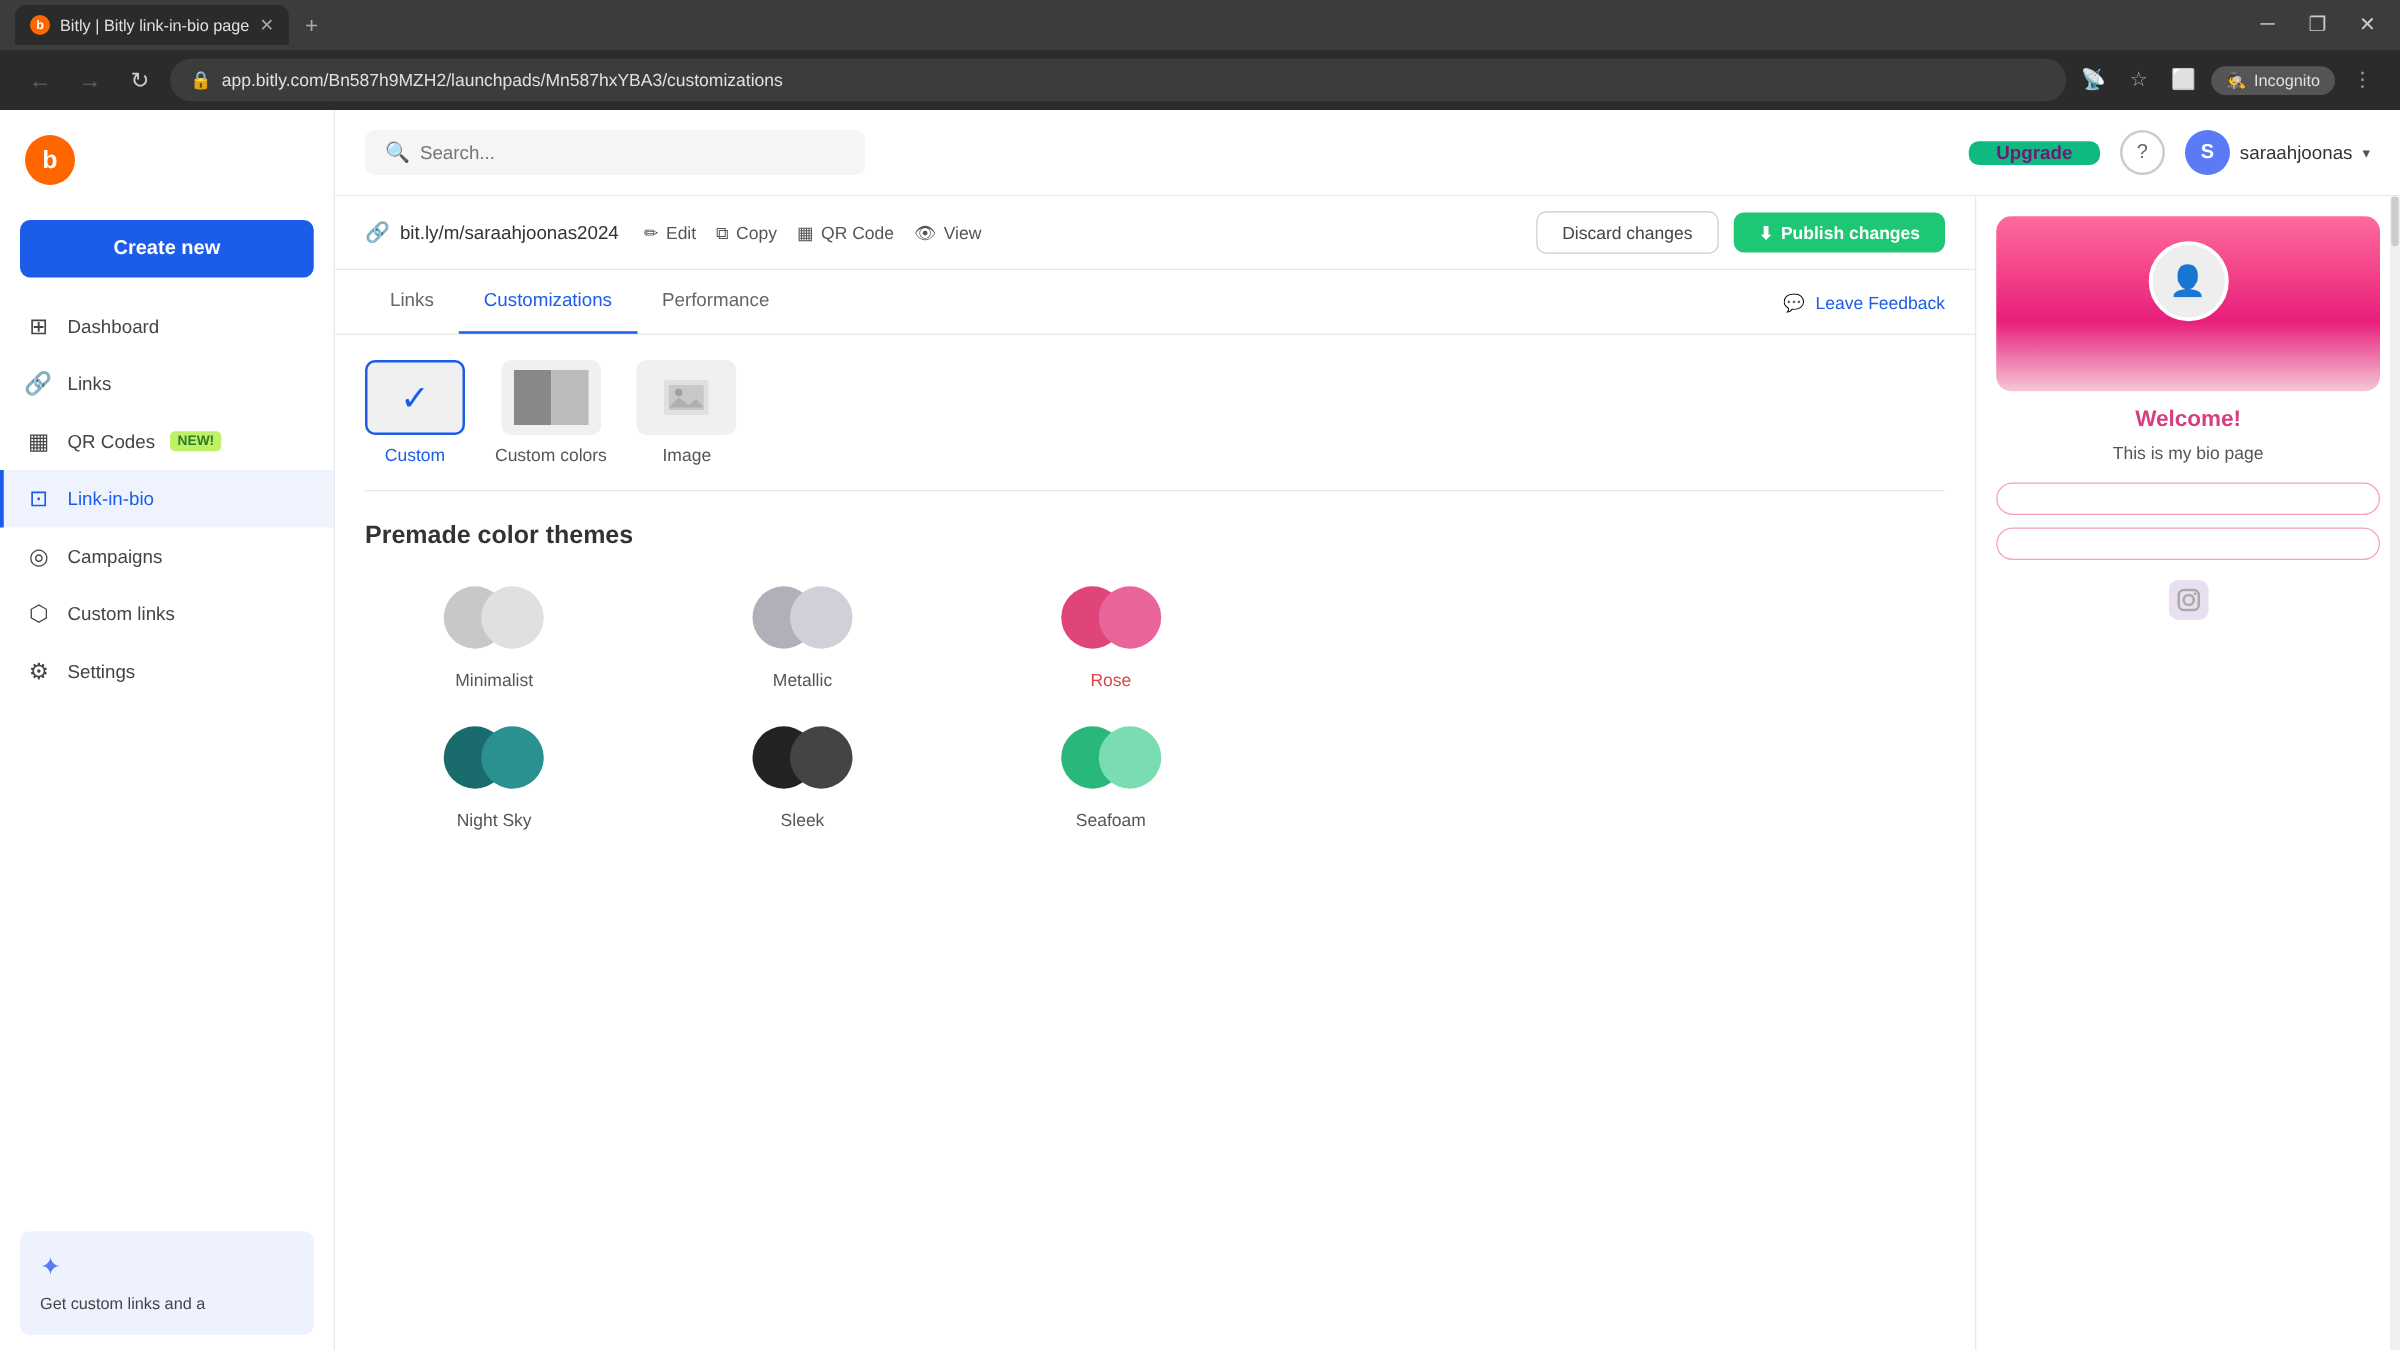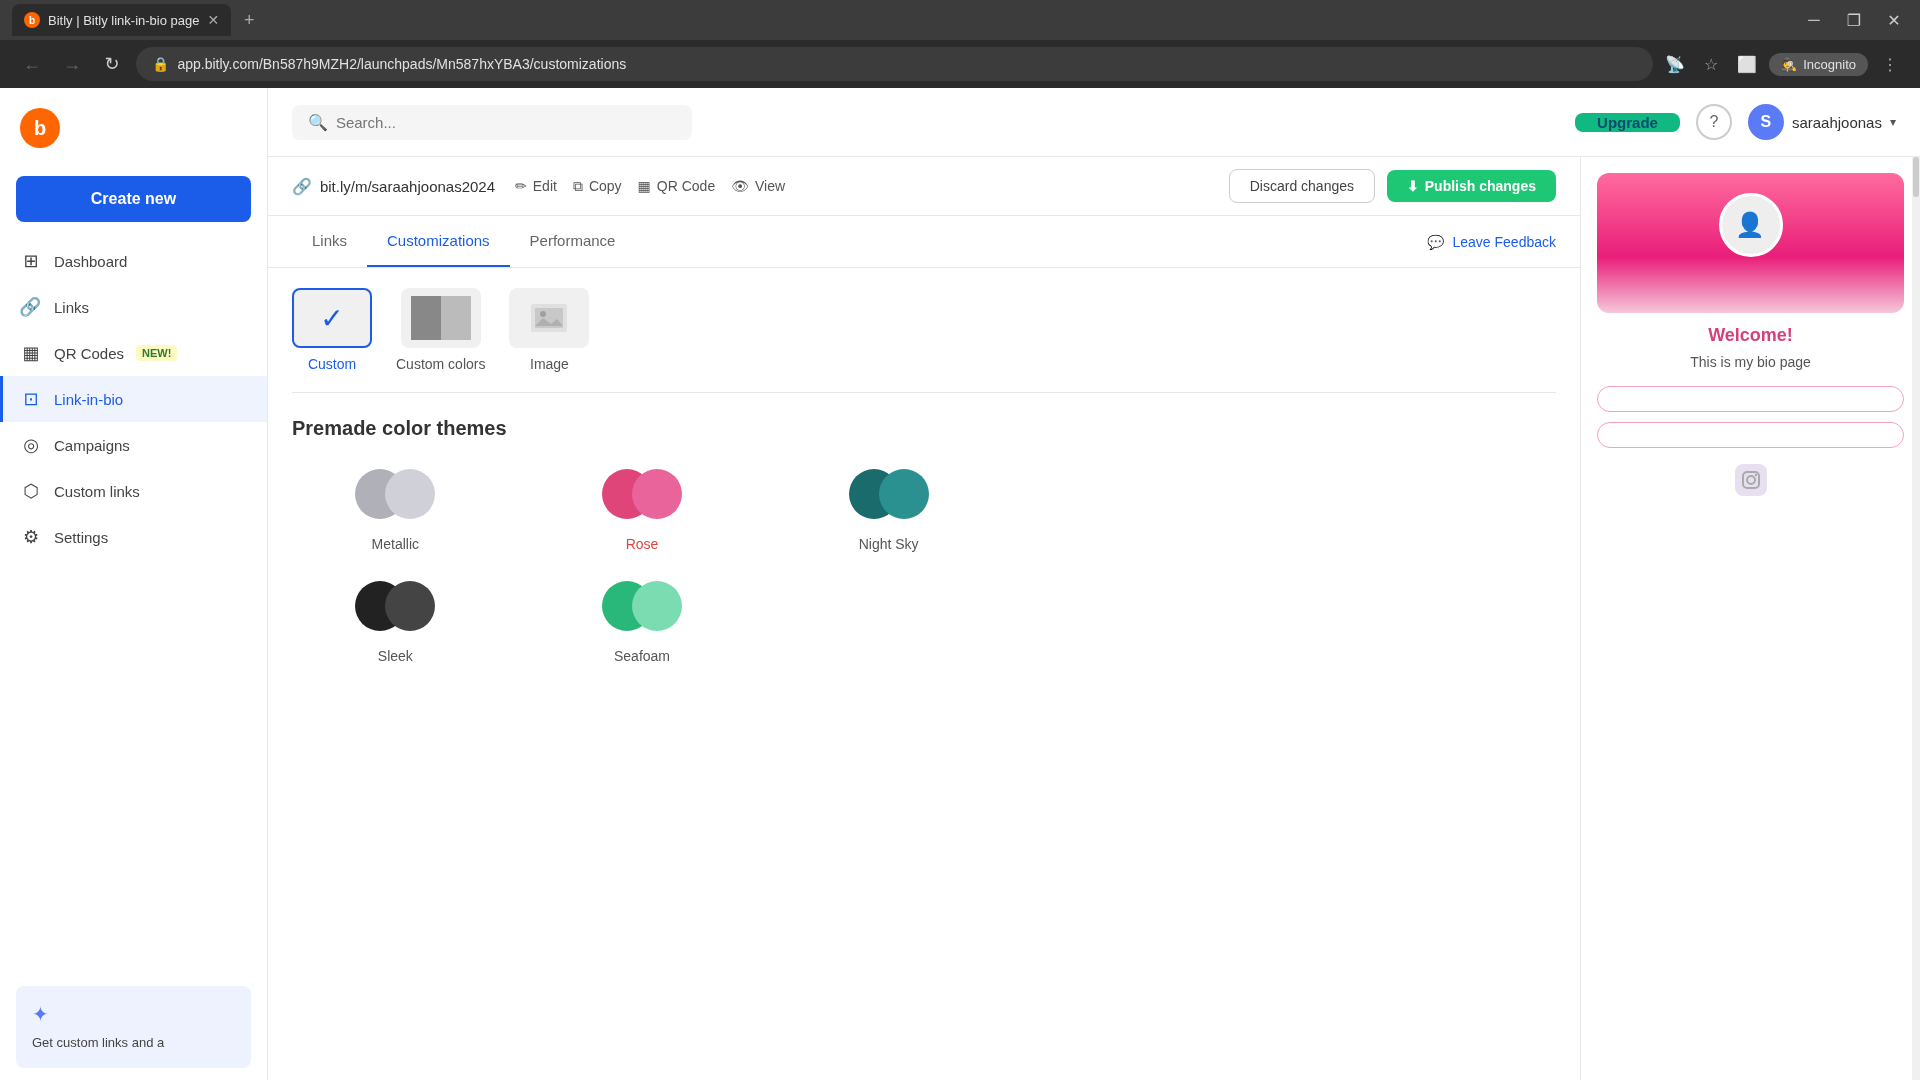--- a/index.html
+++ b/index.html
@@ -27,35 +27,35 @@
 
     
     .sidebar { width: 268px; background: white; border-right: 1px solid #e8e8e8; display: flex; flex-direction: column; height: 100%; flex-shrink: 0; }
     .sidebar-logo { padding: 20px 20px; display: flex; align-items: center; }
     .logo-circle { width: 40px; height: 40px; border-radius: 50%; background: #ff6600; display: flex; align-items: center; justify-content: center; color: white; font-size: 20px; font-weight: bold; }
     .create-new-btn { margin: 8px 16px 16px; background: #1b5ce8; color: white; border: none; border-radius: 8px; padding: 14px 20px; font-size: 16px; font-weight: 600; cursor: pointer; text-align: center; }
     .sidebar-nav { flex: 1; display: flex; flex-direction: column; }
     .sidebar-item { display: flex; align-items: center; gap: 12px; padding: 12px 20px; cursor: pointer; color: #444; font-size: 15px; border-radius: 0; }
     .sidebar-item.active { color: #1b5ce8; background: #eff3fd; border-left: 3px solid #1b5ce8; padding-left: 17px; }
     .sidebar-icon { font-size: 18px; width: 22px; display: flex; justify-content: center; }
-    .new-badge { background: #fef9c3; color: #2d7a2d; font-size: 11px; font-weight: 600; padding: 2px 6px; border-radius: 4px; }
+    .new-badge { background: #bef264; color: #2d7a2d; font-size: 11px; font-weight: 600; padding: 2px 6px; border-radius: 4px; }
     .sidebar-promo { margin: 12px 16px; background: #eef2ff; border-radius: 8px; padding: 16px; }
     .sidebar-promo-icon { color: #5b7af5; font-size: 20px; margin-bottom: 8px; }
     .sidebar-promo-text { color: #444; font-size: 13px; line-height: 1.4; }
 
     
     .main-content { flex: 1; display: flex; flex-direction: column; overflow: hidden; }
 
     
     .top-bar { display: flex; align-items: center; justify-content: space-between; padding: 16px 24px; background: white; border-bottom: 1px solid #e8e8e8; flex-shrink: 0; }
     .search-bar { display: flex; align-items: center; background: #f5f5f5; border-radius: 8px; padding: 8px 16px; gap: 8px; width: 400px; }
     .search-icon { color: #999; font-size: 16px; }
     .search-input { background: transparent; border: none; outline: none; font-size: 15px; color: #333; flex: 1; }
     .top-actions { display: flex; align-items: center; gap: 16px; }
-    .upgrade-btn { background: #10b981; color: #0c4a6e; border: none; border-radius: 8px; padding: 1px 22px; font-size: 15px; font-weight: 600; cursor: pointer; }
+    .upgrade-btn { background: #10b981; color: #701a75; border: none; border-radius: 8px; padding: 1px 22px; font-size: 15px; font-weight: 600; cursor: pointer; }
     .help-btn { width: 36px; height: 36px; border-radius: 50%; border: 2px solid #ccc; display: flex; align-items: center; justify-content: center; color: #666; font-size: 16px; cursor: pointer; }
     .user-avatar { width: 36px; height: 36px; border-radius: 50%; background: #5b7af5; display: flex; align-items: center; justify-content: center; color: white; font-weight: 600; font-size: 16px; }
     .user-info { display: flex; align-items: center; gap: 8px; cursor: pointer; }
     .user-name { font-size: 15px; color: #333; }
     .user-dropdown { color: #555; font-size: 12px; }
 
     
     .content-area { display: flex; flex: 1; overflow: hidden; }
 
     
@@ -299,20 +299,27 @@
                 </svg>
               </div>
               <span class="theme-option-label">Image</span>
             </div>
           </div>
 
           <div>
             <div class="section-title">Premade color themes</div>
             <div class="themes-grid">
 
+              <div class="theme-card">
+                <div class="theme-circles">
+                  <div class="circle-left" style="background:#c8c8c8;"></div>
+                  <div class="circle-right" style="background:#e0e0e0;"></div>
+                </div>
+                <span class="theme-name">Minimalist</span>
+              </div>
 
               <div class="theme-card">
                 <div class="theme-circles">
                   <div class="circle-left" style="background:#b0b0b8;"></div>
                   <div class="circle-right" style="background:#d0d0d8;"></div>
                 </div>
                 <span class="theme-name">Metallic</span>
               </div>
 
               <div class="theme-card">

